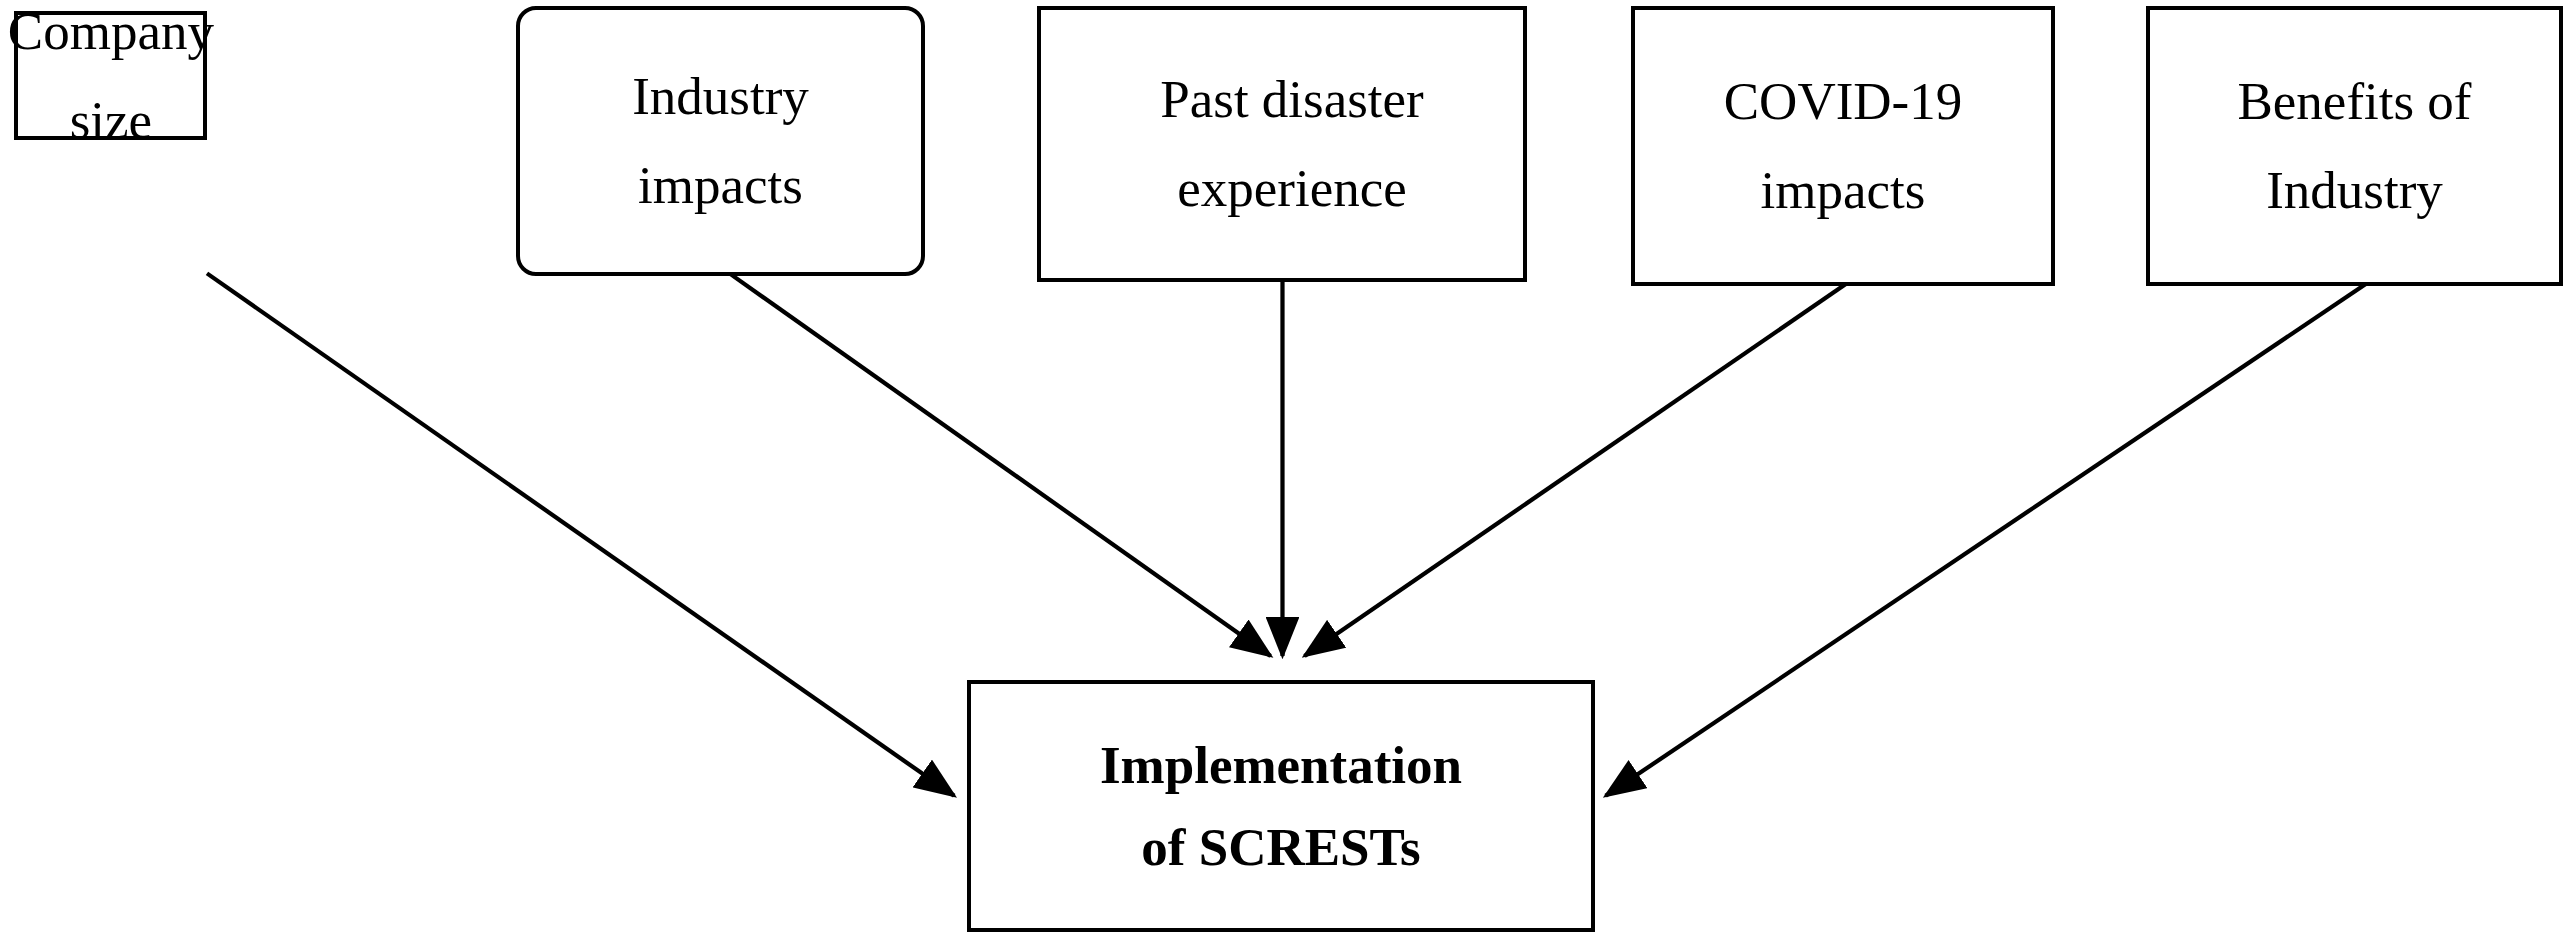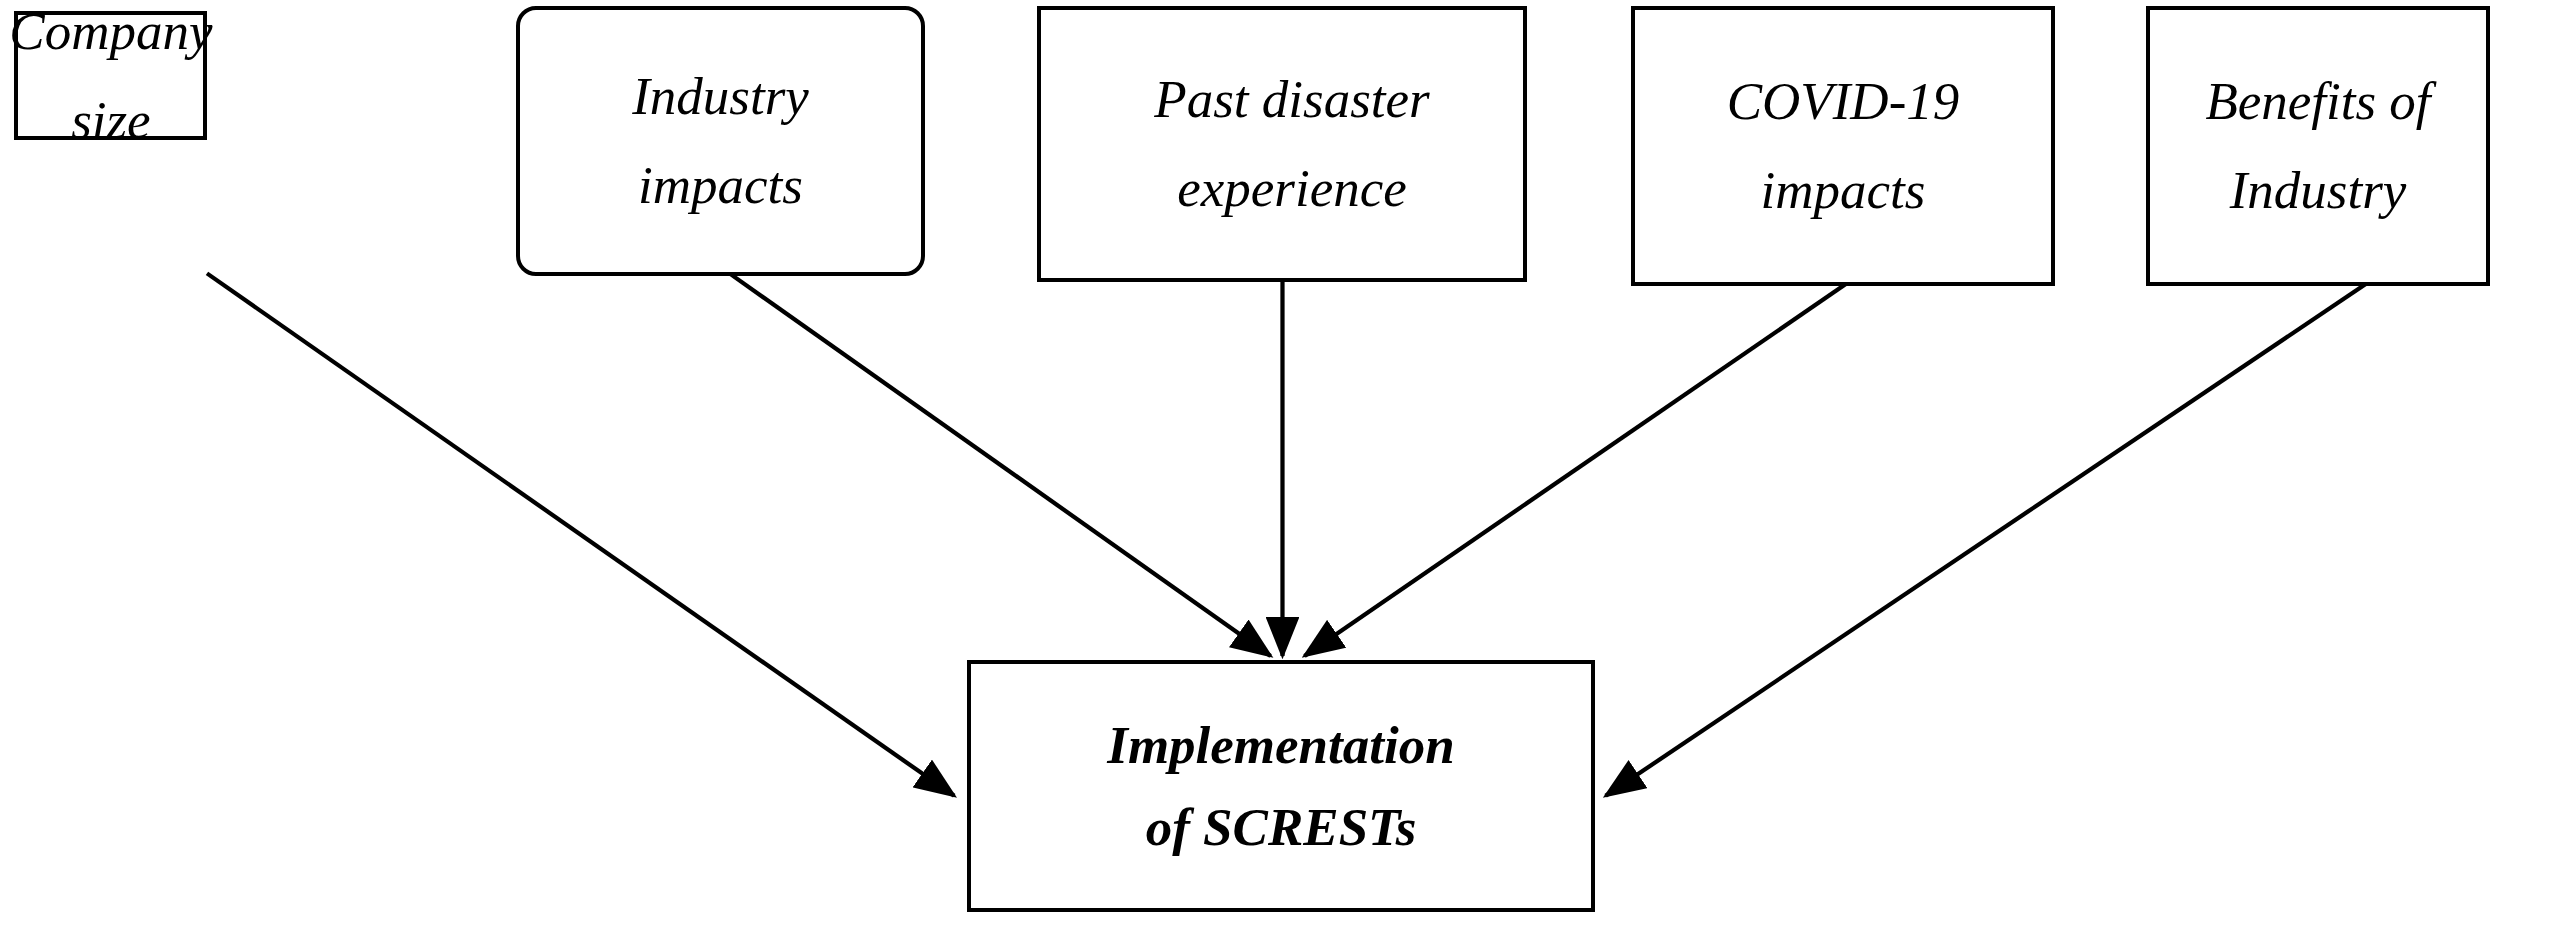--- a/index.html
+++ b/index.html
@@ -15,21 +15,20 @@
     position:absolute;
     box-sizing:border-box;
     background:#ffffff;
     border:4.2px solid #000000;
     display:flex;
     flex-direction:column;
     align-items:center;
     justify-content:center;
     color:#000000;
     text-align:center;
-    font-style:italic;
   }
   .node .line{
     display:block;
     line-height:1.0;
     white-space:nowrap;
   }
   .node.factor .line{font-size:53px;font-weight:400;}
   .node.factor .line + .line{margin-top:36px;}
   .node.outcome{border-width:4.2px;}
   .node.outcome .line{font-size:53px;font-weight:700;}
@@ -68,24 +67,24 @@
   <div class="node factor" style="left: 1037px; top: 6px; width: 490px; height: 276px; padding-left: 20px;">
     <span class="line">Past disaster</span>
     <span class="line">experience</span>
   </div>
 
   <div class="node factor" style="left: 1631px; top: 6px; width: 424px; height: 280px;">
     <span class="line">COVID-19</span>
     <span class="line">impacts</span>
   </div>
 
-  <div class="node factor" style="left: 2146px; top: 6px; width: 344px; height: 280px;">
+  <div class="node factor" style="left: 2146px; top: 6px; width: 417px; height: 280px;">
     <span class="line">Benefits of</span>
     <span class="line">Industry</span>
   </div>
 
-  <div class="node outcome" style="left: 967px; top: 660px; width: 628px; height: 252px; align-items: center;">
+  <div class="node outcome" style="left: 967px; top: 680px; width: 628px; height: 252px; align-items: center;">
     <span class="line">Implementation</span>
     <span class="line">of SCRESTs</span>
   </div>
 
 </div>
 
 
 </body></html>

